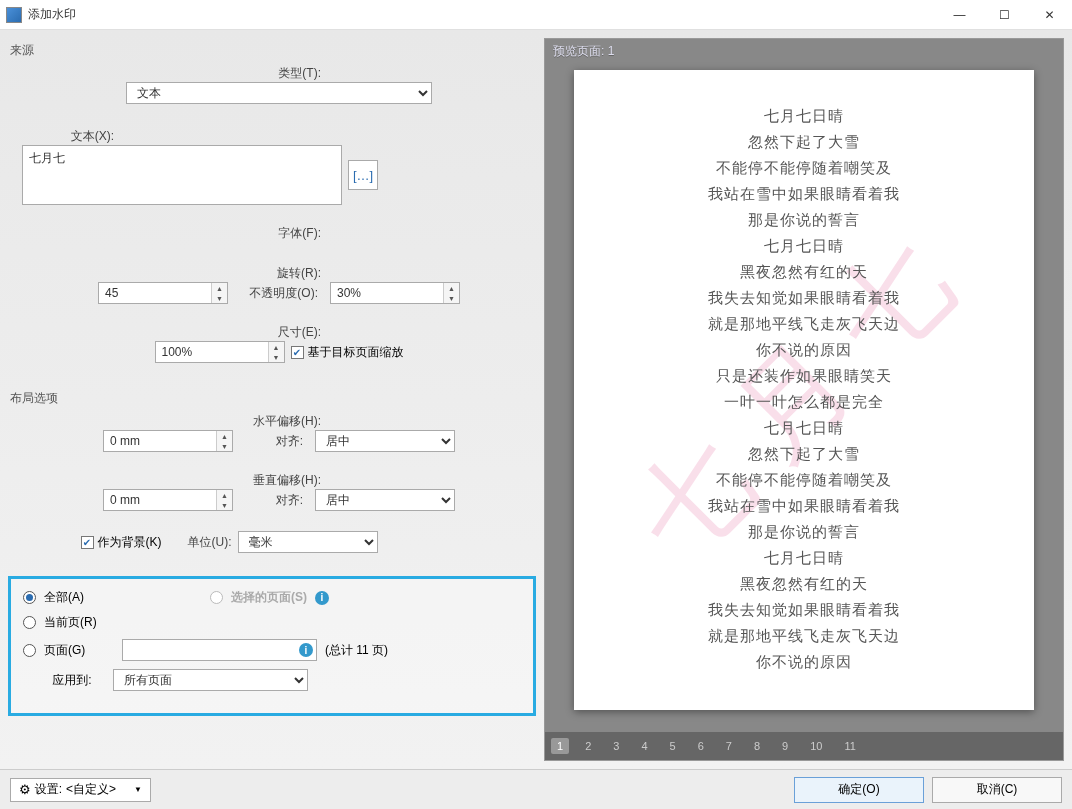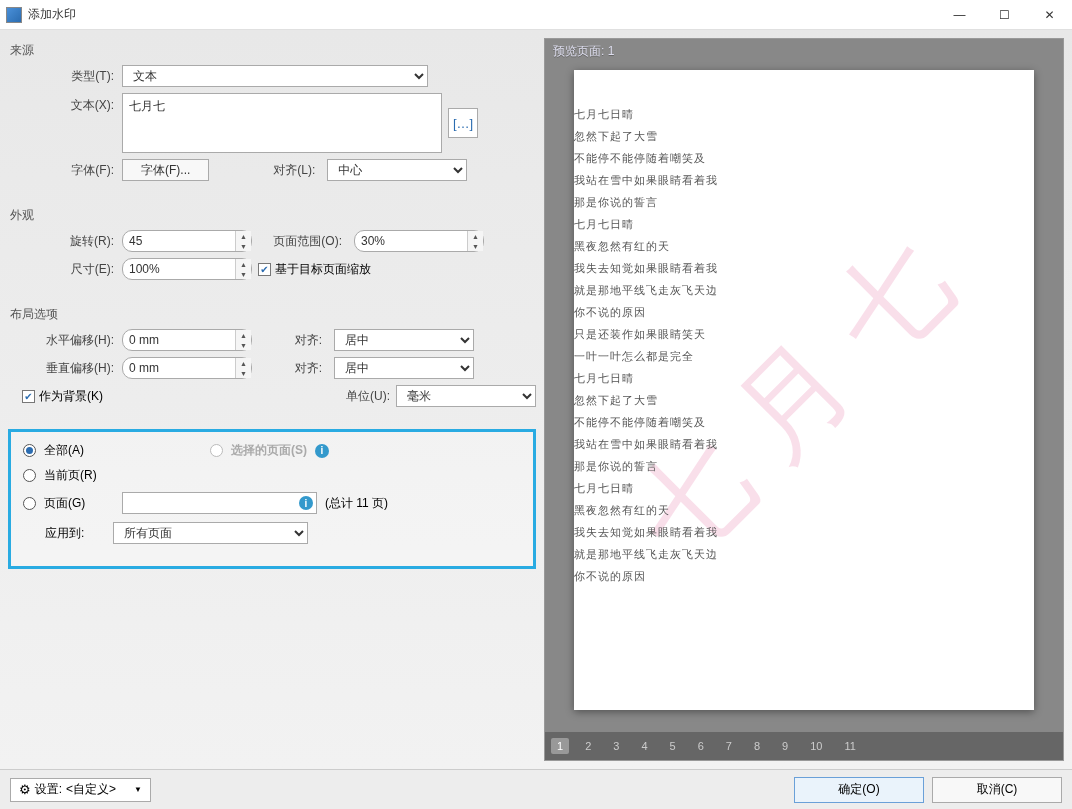--- a/index.html
+++ b/index.html
@@ -6,34 +6,34 @@
 body { background: #f0f0f0; width: 1072px; height: 809px; overflow: hidden; }
 
 .titlebar { height: 30px; background: #fff; display: flex; align-items: center; padding-left: 6px; border-bottom: 1px solid #e0e0e0; }
 .titlebar .appicon { width: 16px; height: 16px; background: linear-gradient(135deg,#4a90d9,#2b6cb0); margin-right: 6px; display:inline-block; border:1px solid #888; }
 .titlebar .title { flex: 1; color: #333; }
 .winbtns { display: flex; }
 .winbtn { width: 45px; height: 30px; display:flex; align-items:center; justify-content:center; color:#333; cursor:pointer; }
 
 .content { display:flex; height: calc(100% - 30px - 40px); background: linear-gradient(#e8e8e8,#f2f2f2); padding: 8px; gap: 8px; }
 
-.leftpanel { width: 528px; display:flex; flex-direction:column; gap:16px; }
+.leftpanel { width: 528px; display:flex; flex-direction:column; gap:3px; }
 .group-title { color:#555; padding: 4px 0 6px 2px; }
 
-.form-row { display:flex; align-items:center; margin-bottom:6px; }
+.form-row { display:flex; align-items:center; margin-bottom:20px;flex-direction:column; }
 .label-cell { width: 100px; text-align:right; padding-right:8px; color:#444; }
 .label-cell2 { width: 70px; text-align:right; padding-right:6px; color:#444; }
 .control-cell { flex:1; display:flex; align-items:center; gap:6px; }
 
 select, input[type=text], textarea, .spinner, .btn-small, .combo {
   border: 1px solid #aaa; background:#fff; height:22px; padding: 2px 6px; font-size:12px; color:#333; border-radius:0;
 }
 select, .combo { width: 160px; }
 textarea { height: 60px; resize:none; padding:4px 6px; width: 320px; }
-.spinner { width: 130px; display:flex; align-items:center; position:relative; padding-right: 18px; border-radius: 10px; }
+.spinner { width: 130px; display:flex; align-items:center; position:relative; padding-right: 18px; }
 .spinner .spin-btns { position:absolute; right:0; top:0; bottom:0; width:16px; display:flex; flex-direction:column; border-left:1px solid #ccc;}
 .spinner .spin-up, .spinner .spin-down { flex:1; display:flex; align-items:center; justify-content:center; font-size:7px; color:#555; cursor:pointer; background:#f5f5f5; }
 .btn-small { padding: 2px 18px; background: #f8f8f8; cursor:pointer; }
 
 .macro-btn { width:30px; height:30px; border:1px solid #aaa; display:flex; align-items:center; justify-content:center; background:#fff; cursor:pointer; color:#2b6cb0; font-size:13px; }
 
 .checkbox { display:flex; align-items:center; gap:4px; cursor:pointer; }
 .checkbox .box { width:13px; height:13px; border:1px solid #777; background:#fff; display:flex; align-items:center; justify-content:center; font-size:10px; color:#2b6cb0; }
 
 .range-box { border:3px solid #29abe2; padding:10px 12px 14px; background:rgba(255,255,255,0.3); }
@@ -43,21 +43,21 @@
 .radio { width:13px; height:13px; border:1px solid #555; border-radius:50%; display:inline-flex; align-items:center; justify-content:center; cursor:pointer; background:#fff;}
 .radio.checked::after { content:""; width:7px; height:7px; background:#2b6cb0; border-radius:50%; }
 .radio.disabled { border-color:#bbb; }
 .disabled-text { color:#aaa;font-weight:bold; }
 .info-icon { display:inline-flex; width:14px; height:14px; border-radius:50%; background:#39c; color:#fff; align-items:center; justify-content:center; font-size:10px; font-weight:bold; }
 
 .rightpanel { flex:1; display:flex; flex-direction:column; background:#888; border:1px solid #999; }
 .preview-header { color:#dde; padding:4px 8px; font-size:12px; text-shadow:0 1px 0 #666; }
 .preview-area { flex:1; background:#888; display:flex; align-items:flex-start; justify-content:center; padding:6px; position:relative; }
 .page { width: 460px; height: 640px; background:#fff; box-shadow:0 2px 8px rgba(0,0,0,.4); position:relative; overflow:hidden; padding-top:30px; }
-.page .line { font-size:11px; color:#555; margin:7px 0; letter-spacing:1px; filter: blur(0.3px);}
+.page .line { text-align:center; font-size:15px; color:#555; margin:7px 0; letter-spacing:1px; filter: blur(0.3px);}
 .watermark { position:absolute; left:50%; top:50%; transform:translate(-50%,-50%) rotate(-45deg); font-size:110px; color:rgba(220,80,140,.18); font-weight:400; white-space:nowrap; letter-spacing:30px; }
 .thumb-bar { height:28px; background:#666; display:flex; align-items:center; padding:0 6px; gap:10px; }
 .thumb { color:#ccc; padding:2px 6px; cursor:pointer; font-size:11px;}
 .thumb.active { background:#999; color:#fff; border-radius:2px;}
 
 .footer { height:40px; display:flex; align-items:center; padding:0 10px; gap:8px; background:#ededed; border-top:1px solid #ccc;}
 .settings-btn { display:flex; align-items:center; gap:4px; border:1px solid #aaa; background:#fff; height:24px; padding:0 8px; cursor:pointer; }
 .gear { font-size:13px; }
 .footer-spacer { flex:1; }
 .dlg-btn { width:130px; height:26px; border:1px solid #aaa; background:#f8f8f8; cursor:pointer; }
@@ -95,46 +95,37 @@
         </div>
         <div class="form-row" style="align-items:flex-start;">
           <div class="label-cell" style="padding-top:4px;">文本(X):</div>
           <div class="control-cell">
             <textarea style="">七月七</textarea>
             <div class="macro-btn">[…]</div>
           </div>
         </div>
         <div class="form-row">
           <div class="label-cell">字体(F):</div>
-          <div class="control-cell">
-            <button class="btn-small">字体(F)...</button>
-            <div style="width:30px;"></div>
-            <div class="label-cell2">对齐(L):</div>
-            <select style="width:140px;">
-              <option>中心</option>
-            </select>
-          </div>
         </div>
       </div>
     </div>
 
     <div>
-      <div class="group-title">外观</div>
       <div class="source-block">
         <div class="form-row">
           <div class="label-cell">旋转(R):</div>
           <div class="control-cell">
             <div class="spinner">
               <span>45</span>
               <div class="spin-btns">
                   <div class="spin-up">▲</div>
                   <div class="spin-down">▼</div>
                 </div>
             </div>
-            <div class="label-cell2" style="width:90px;">页面范围(O):</div>
+            <div class="label-cell2" style="width:90px;">不透明度(O):</div>
             <div class="spinner">
               <span>30%</span>
               <div class="spin-btns">
                   <div class="spin-up">▲</div>
                   <div class="spin-down">▼</div>
                 </div>
             </div>
           </div>
         </div>
         <div class="form-row">
@@ -229,21 +220,21 @@
         <span class="radio"></span>
         <span style="width:70px;">页面(G)</span>
         <div style="position:relative;">
           <input type="text" style="width: 195px; padding-right: 20px;">
           <span class="info-icon" style="position:absolute; right:4px; top:4px;">i</span>
         </div>
         <span>(总计 11 页)</span>
       </div>
 
       <div class="radio-row" style="margin-left:22px;">
-        <span style="width:60px; text-align:left; padding-right:6px;">应用到:</span>
+        <span style="width:60px; text-align:center; padding-right:6px;">应用到:</span>
         <select style="width:195px;">
           <option>所有页面</option>
         </select>
       </div>
     </div>
 
   </div>
 
   <div class="rightpanel">
     <div class="preview-header">预览页面: 1</div>

